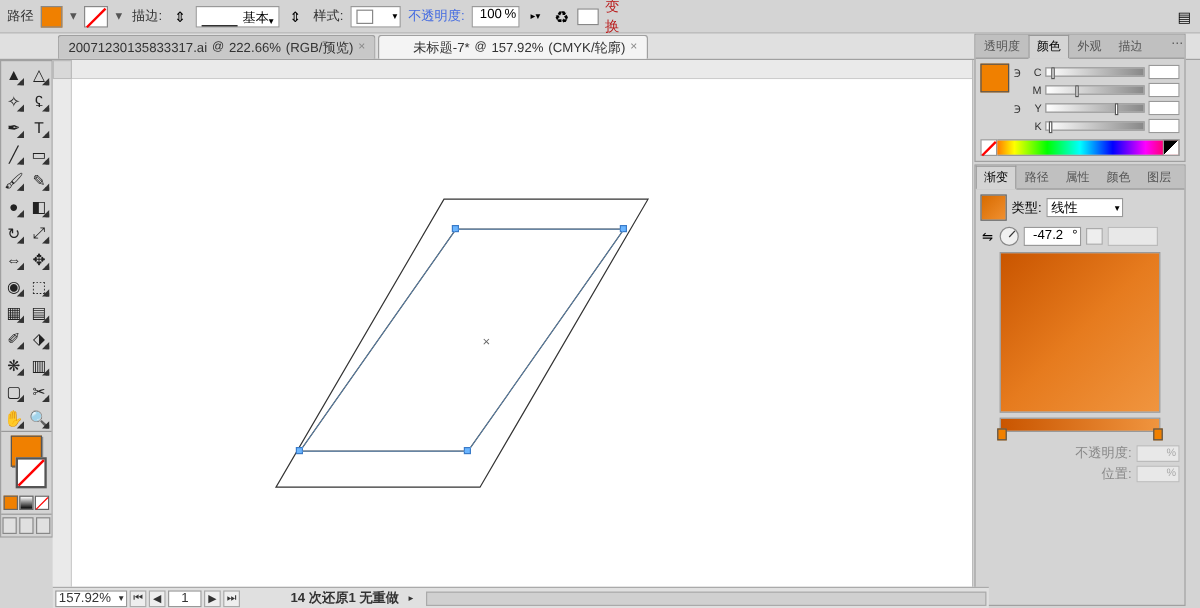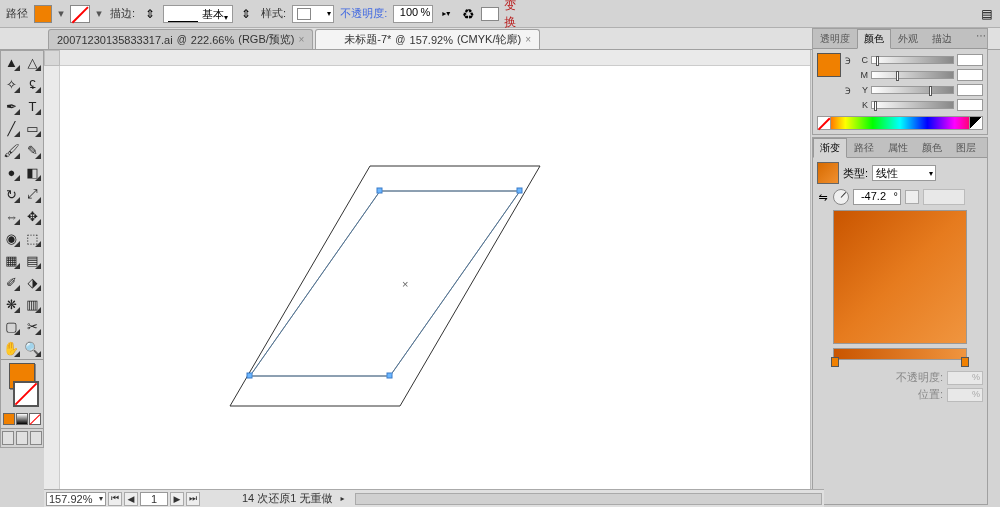--- a/index.html
+++ b/index.html
@@ -99,21 +99,21 @@
 .grad-bottom { display: flex; flex-direction: column; gap: 2px; margin-top: 10px; }
 .grad-bottom .row { display: flex; align-items: center; gap: 4px; font-size: 10px; color: #888; justify-content: flex-end; }
 .grad-bottom .disabled-input { width: 36px; height: 14px; border: 1px solid #bbb; background: #e8e8e8; position: relative; }
 .grad-bottom .disabled-input::after { content: "%"; position: absolute; right: 2px; font-size: 9px; color: #aaa; }
 
 
 .statusbar { position: absolute; left: 44px; right: 176px; bottom: 0; height: 18px; background: #e0e0e0; border-top: 1px solid #aaa; display: flex; align-items: center; gap: 2px; padding: 0 2px; font-size: 10px; color: #333; }
 .zoom-combo { width: 60px; height: 14px; border: 1px solid #999; background: #fff; display: flex; align-items: center; justify-content: space-between; padding: 0 2px; }
 .nav-btn { width: 14px; height: 14px; border: 1px solid #aaa; background: #eee; display: flex; align-items: center; justify-content: center; cursor: pointer; font-size: 9px; }
 .page-input { width: 28px; height: 14px; border: 1px solid #999; background: #fff; text-align: center; }
-.status-text { margin-left: 40px; }
+.status-text { margin-left: 40px; font-weight: bold; }
 .scroll-track { flex: 1; height: 12px; background: #d0d0d0; border: 1px solid #aaa; margin-left: 8px; position: relative; }
 
 
 .vscroll { position: absolute; right: 176px; top: 50px; bottom: 18px; width: 14px; background: #d8d8d8; border-left: 1px solid #bbb; }
 
 .panel-corner-btn { position: absolute; right: 2px; top: 2px; font-size: 10px; color: #555; cursor: pointer; }
 .chain-icon { width: 12px; height: 18px; display: flex; align-items: center; justify-content: center; }
 </style>
 </head>
 <body>

